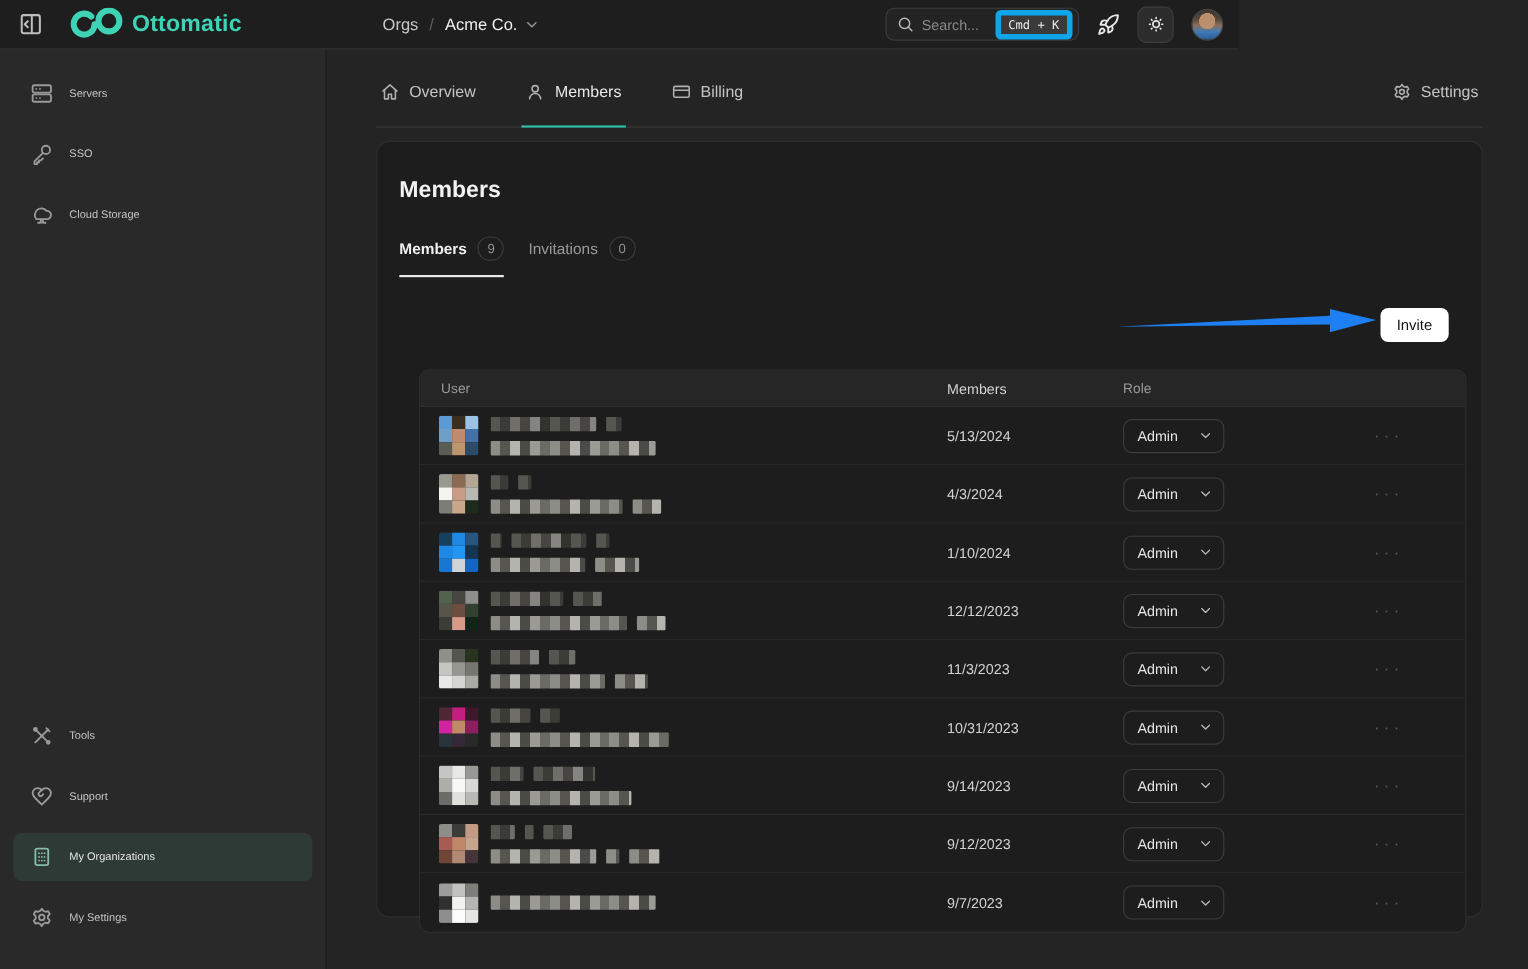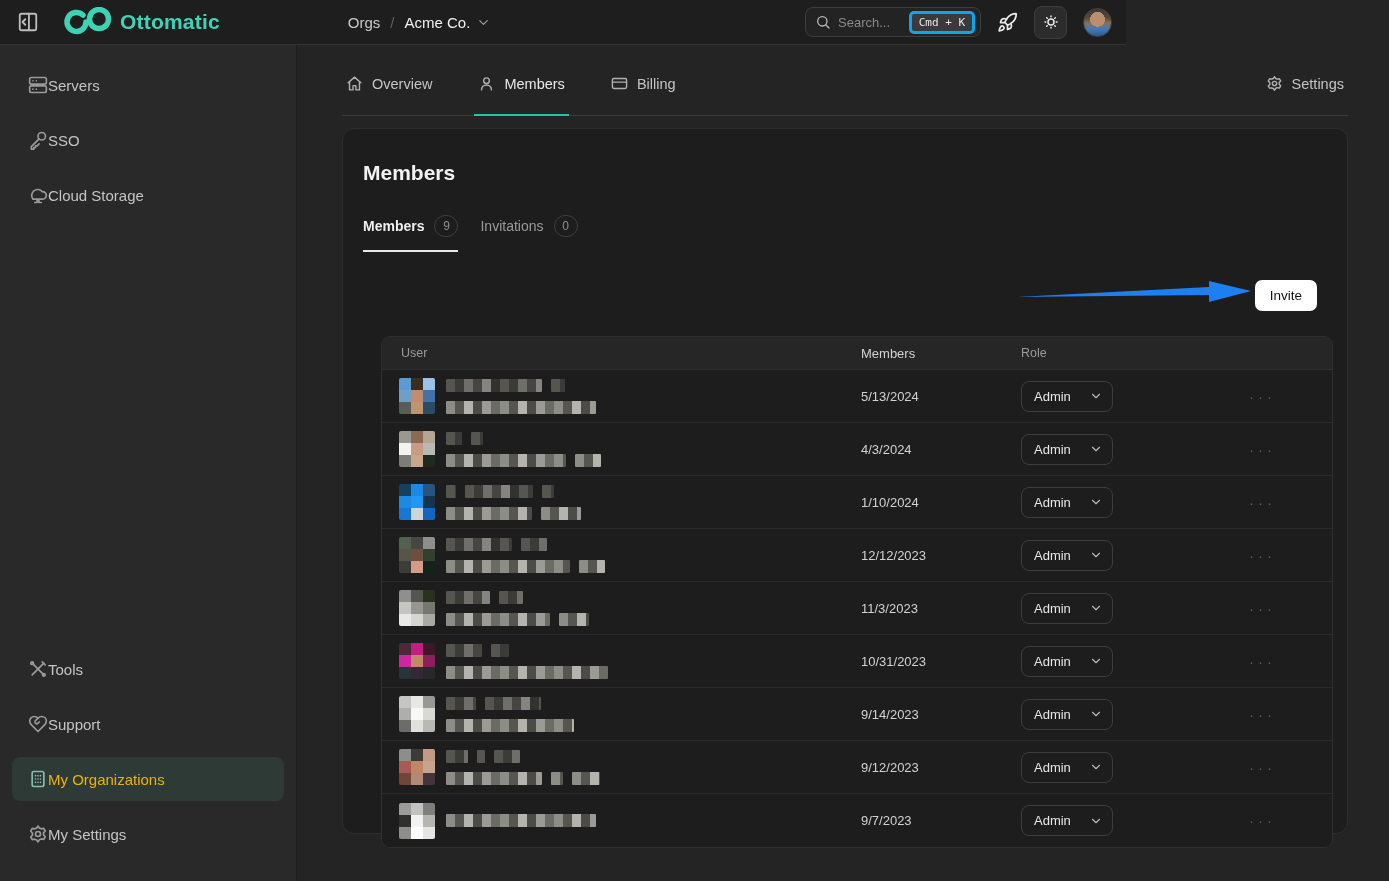--- a/index.html
+++ b/index.html
@@ -17,38 +17,38 @@
   .breadcrumb { display:flex; align-items:center; margin-left:128px; gap:10px; font-size:15px; }
   .bc-root { color:#c9c9c9; cursor:pointer; }
   .bc-sep { color:#5f5f5f; }
   .bc-current { color:#f0f0f0; display:flex; align-items:center; gap:6px; cursor:pointer; }
   .bc-current svg { color:#9a9a9a; }
   .header-right { margin-left:auto; display:flex; align-items:center; margin-right:14px; gap:16px; }
   .searchbox { width:176px; height:30px; border:1px solid #3d3d3d; border-radius:8px; background:#232323;
                display:flex; align-items:center; padding:0 5px 0 9px; gap:7px; cursor:text; }
   .searchbox .mag { color:#b8b8b8; flex:none; }
   .search-ph { color:#8a8a8a; font-size:13px; flex:1; }
-  .kbd { background:#3a3a3a; border:3px solid #0ea5e9; border-radius:5px; color:#e8e8e8;
+  .kbd { background:#3a3a3a; border:5px solid #0ea5e9; border-radius:5px; color:#e8e8e8;
          font-family:"DejaVu Sans Mono", monospace; font-size:11px; padding:2px 7px; white-space:nowrap; }
   .rocket-btn { color:#e8e8e8; display:flex; cursor:pointer; }
   .theme-btn { width:33px; height:33px; border:1px solid #3d3d3d; border-radius:8px; background:#2c2c2c;
                color:#e8e8e8; display:flex; align-items:center; justify-content:center; cursor:pointer; }
   .avatar { width:29px; height:29px; border-radius:50%; cursor:pointer;
             background:
               radial-gradient(circle at 50% 38%, #b98f6e 0 34%, transparent 35%),
               linear-gradient(180deg,#3d3630 0%,#55483c 32%,#8a6f58 52%,#3f7ab8 74%,#2d5c96 100%);
             border:1px solid #444; }
 
   
   .sidebar { position:absolute; top:45px; left:0; width:297px; height:836px; background:#292929;
              border-right:1px solid #1c1c1c; display:flex; flex-direction:column; padding:18px 12px 14px 12px; }
-  .side-item { height:44px; border-radius:8px; display:flex; align-items:center; 
-               padding:0 0 0 16px; margin-bottom:11px; cursor:pointer; color:#c4c4c4; font-size:15px; }
+  .side-item { height:44px; border-radius:8px; display:flex; align-items:center; gap:15px;
+               padding:0 0 0 16px; margin-bottom:11px; cursor:pointer; color:#c4c4c4; font-size:10px; }
   .side-item .ic { color:#9a9a9a; }
-  .side-item.active { background:#2d3a36; color:#eab308; }
+  .side-item.active { background:#2d3a36; color:#e5e5e5; }
   .side-item.active .ic { color:#86bcab; }
   .side-spacer { flex:1; }
 
   
   .main { position:absolute; top:45px; left:297px; width:1092px; height:836px; }
   .org-tabbar { margin:0 41px 0 45px; height:71px; border-bottom:1px solid #3a3a3a;
                 display:flex; align-items:flex-end; gap:38px; }
   .org-tab { display:flex; align-items:center; gap:9px; font-size:14.5px; color:#c4c4c4;
              padding:0 4px 22px 4px; border-bottom:2px solid transparent; margin-bottom:-1px; cursor:pointer; }
   .org-tab .ic { color:#b0b0b0; }

